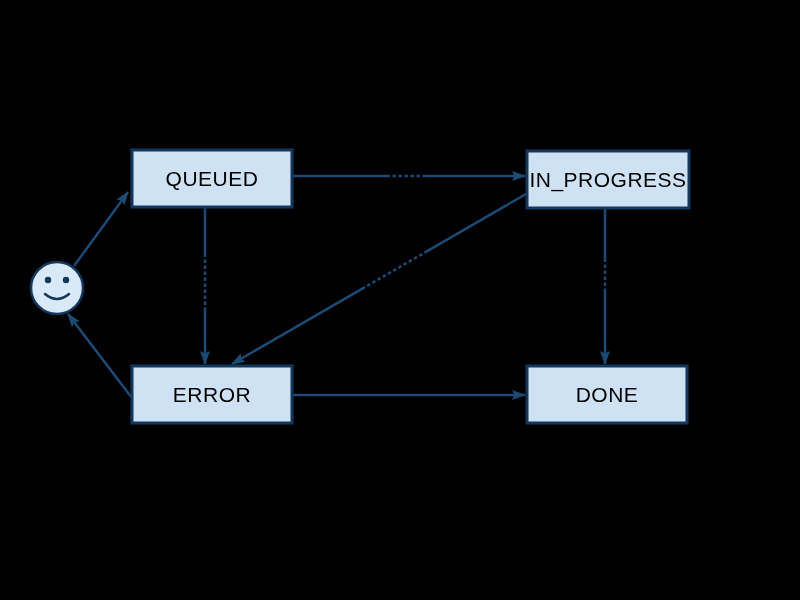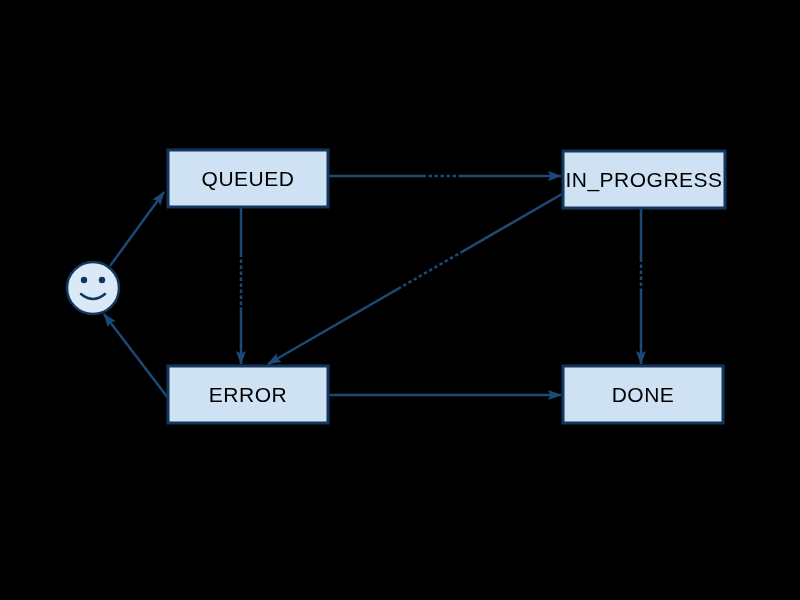--- a/index.html
+++ b/index.html
@@ -8,21 +8,20 @@
     width: 800px;
     height: 600px;
     background: #000000;
     overflow: hidden;
     font-family: "Liberation Sans", sans-serif;
   }
   #stage {
     position: relative;
     width: 652px;
     height: 600px;
-    padding-left: 36px;
   }
   svg text.node-label {
     font-family: "Liberation Sans", sans-serif;
     font-size: 21px;
     letter-spacing: 0.5px;
     fill: #000000;
   }
 </style>
 </head>
 <body style="background: rgb(0, 0, 0);">

